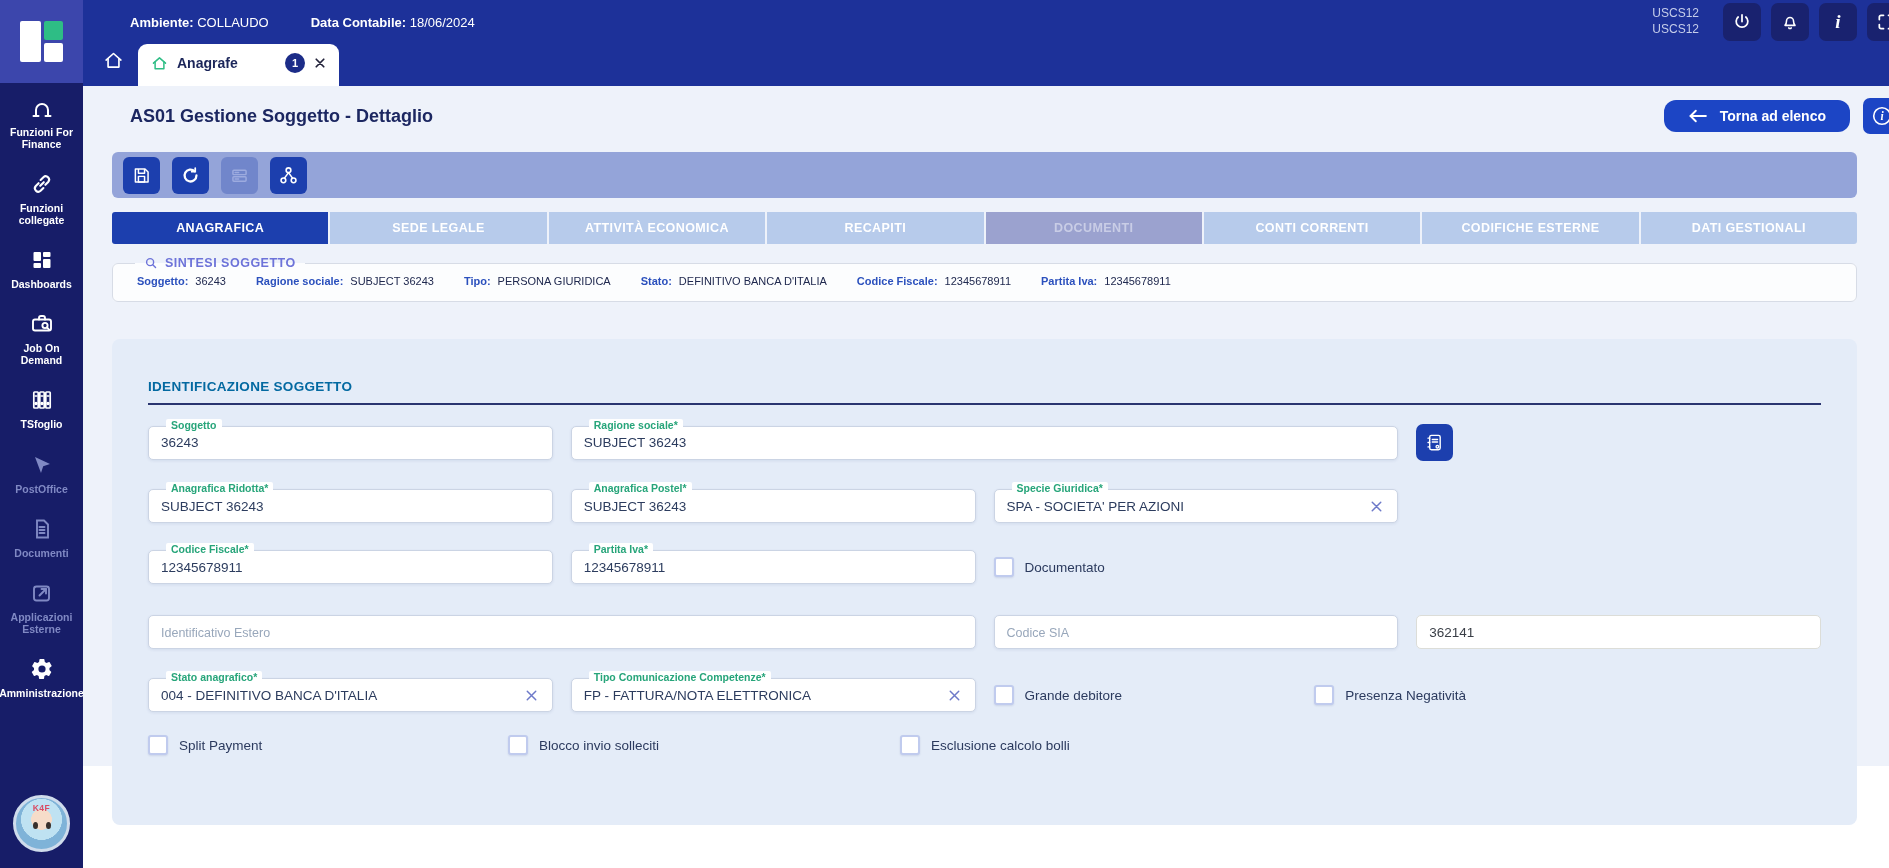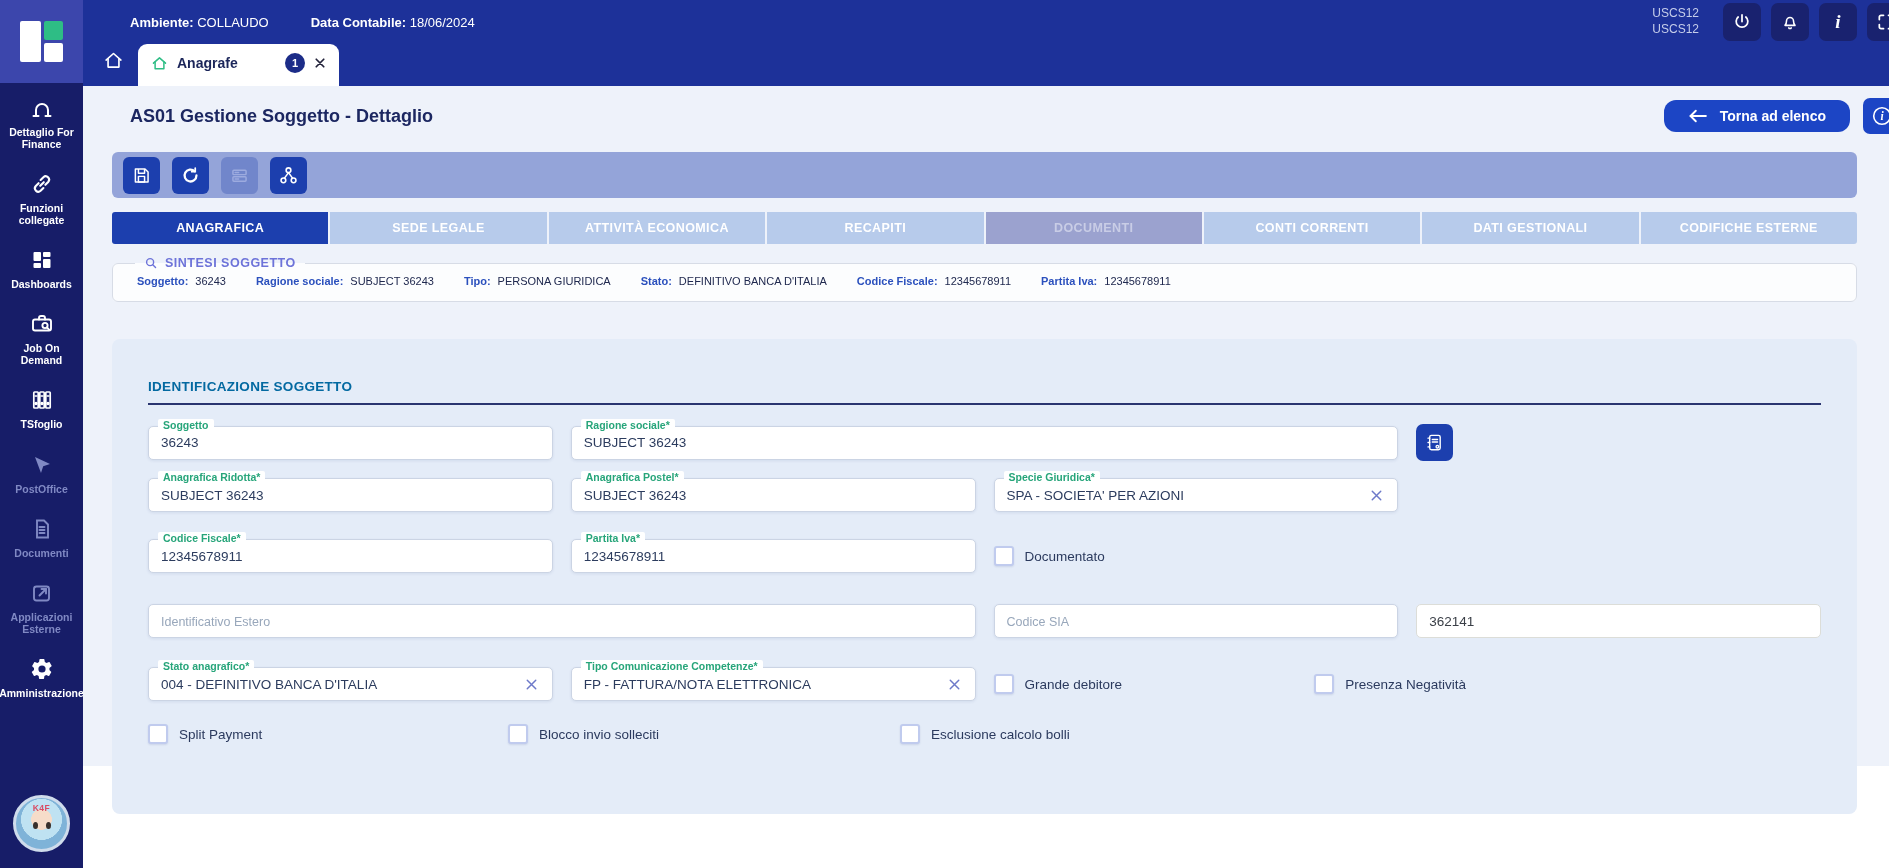--- a/index.html
+++ b/index.html
@@ -84,26 +84,26 @@
     color:#6d73d9; font-weight:700; font-size:12.5px; letter-spacing:0.5px; }
   .sintesi legend svg { width:14px; height:14px; }
   .sintesi-row { display:flex; gap:30px; padding:5px 24px 14px; font-size:11px; white-space:nowrap; }
   .sf-label { color:#2b50bd; font-weight:700; margin-right:7px; }
   .sf-value { color:#20294f; }
 
   .panel { margin:37px 32px 0 29px; background:#e4ecf8; border-radius:8px; padding:40px 36px 70px; }
   .sechead { font-size:13.5px; font-weight:700; color:#0369a1; letter-spacing:0.3px; padding-bottom:9px;
     border-bottom:2px solid #2a3570; }
   .mrow { display:grid; grid-template-columns:repeat(4,1fr); column-gap:18px; align-items:center; }
-  .m1 { margin-top:19px; } .m2 { margin-top:17px; } .m3 { margin-top:27px; }
+  .m1 { margin-top:19px; } .m2 { margin-top:28px; } .m3 { margin-top:27px; }
   .m4 { margin-top:31px; } .m5 { margin-top:29px; }
   .w2 { grid-column:span 2; }
   .mfield { position:relative; height:34px; background:#fff; border:1px solid #cbd4e4; border-radius:5px;
     display:flex; align-items:center; padding:0 12px; box-shadow:0 1px 3px rgba(30,50,120,0.09); }
-  .flabel { position:absolute; top:-8px; left:9px; background:#fff; padding:0 5px; font-size:10.5px;
+  .flabel { position:absolute; top:-8px; left:17px; background:#fff; padding:0 5px; font-size:10.5px;
     font-weight:700; color:#27a57a; white-space:nowrap; border-radius:2px; }
   .fval { border:none; outline:none; flex:1; min-width:0; background:transparent; font-family:inherit;
     font-size:13.5px; color:#2c3c5e; }
   .fval::placeholder { color:#98a7bb; font-size:12.5px; }
   .clear-btn { background:none; border:none; cursor:pointer; display:flex; padding:0; margin-left:8px; }
   .clear-btn svg { width:17px; height:17px; }
   .ro { background:#ffffff; border-color:#dcddd8; box-shadow:none; }
   .ro .fval { color:#3a3f47; }
   .book-btn { width:37px; height:37px; border-radius:7px; background:#1c3fae; border:none; color:#fff;
     display:flex; align-items:center; justify-content:center; cursor:pointer; justify-self:start; }
@@ -130,21 +130,21 @@
       </span>
     </div>
     <nav class="sb-nav">
       <div class="sb-item">
         <span class="sb-icon">
           <svg viewBox="0 0 24 24" fill="none" stroke="currentColor" stroke-width="2" stroke-linecap="round">
               <path d="M6 20v-6a6 6 0 0 1 12 0v6"></path>
               <path d="M3.5 20h5M15.5 20h5"></path>
             </svg>
           </span>
-        <span class="sb-label">Dettaglio For Finance</span>
+        <span class="sb-label">Funzioni For Finance</span>
       </div>
       <div class="sb-item">
         <span class="sb-icon">
           <svg viewBox="0 0 24 24" fill="none" stroke="currentColor" stroke-width="2.1" stroke-linecap="round">
               <path d="M10.2 13.8l3.6-3.6"></path>
               <path d="M8.6 11.2l-2.8 2.8a3.4 3.4 0 0 0 4.8 4.8l2.8-2.8"></path>
               <path d="M15.4 12.8l2.8-2.8a3.4 3.4 0 0 0-4.8-4.8l-2.8 2.8"></path>
             </svg>
           </span>
         <span class="sb-label">Funzioni collegate</span>
@@ -332,22 +332,22 @@
             </button>
         </div>
 
         <div class="tabstrip">
           <div class="ptab t-active">ANAGRAFICA</div>
           <div class="ptab">SEDE LEGALE</div>
           <div class="ptab">ATTIVITÀ ECONOMICA</div>
           <div class="ptab">RECAPITI</div>
           <div class="ptab t-disabled">DOCUMENTI</div>
           <div class="ptab">CONTI CORRENTI</div>
+          <div class="ptab">CODIFICHE ESTERNE</div>
           <div class="ptab">DATI GESTIONALI</div>
-          <div class="ptab">CODIFICHE ESTERNE</div>
         </div>
 
         <fieldset class="sintesi">
           <legend>
             <svg viewBox="0 0 24 24" fill="none" stroke="currentColor" stroke-width="2.4" stroke-linecap="round">
                 <circle cx="10.5" cy="10.5" r="6"></circle>
                 <path d="M15 15l4.8 4.8"></path>
               </svg>
             <span>SINTESI SOGGETTO</span>
           </legend>

